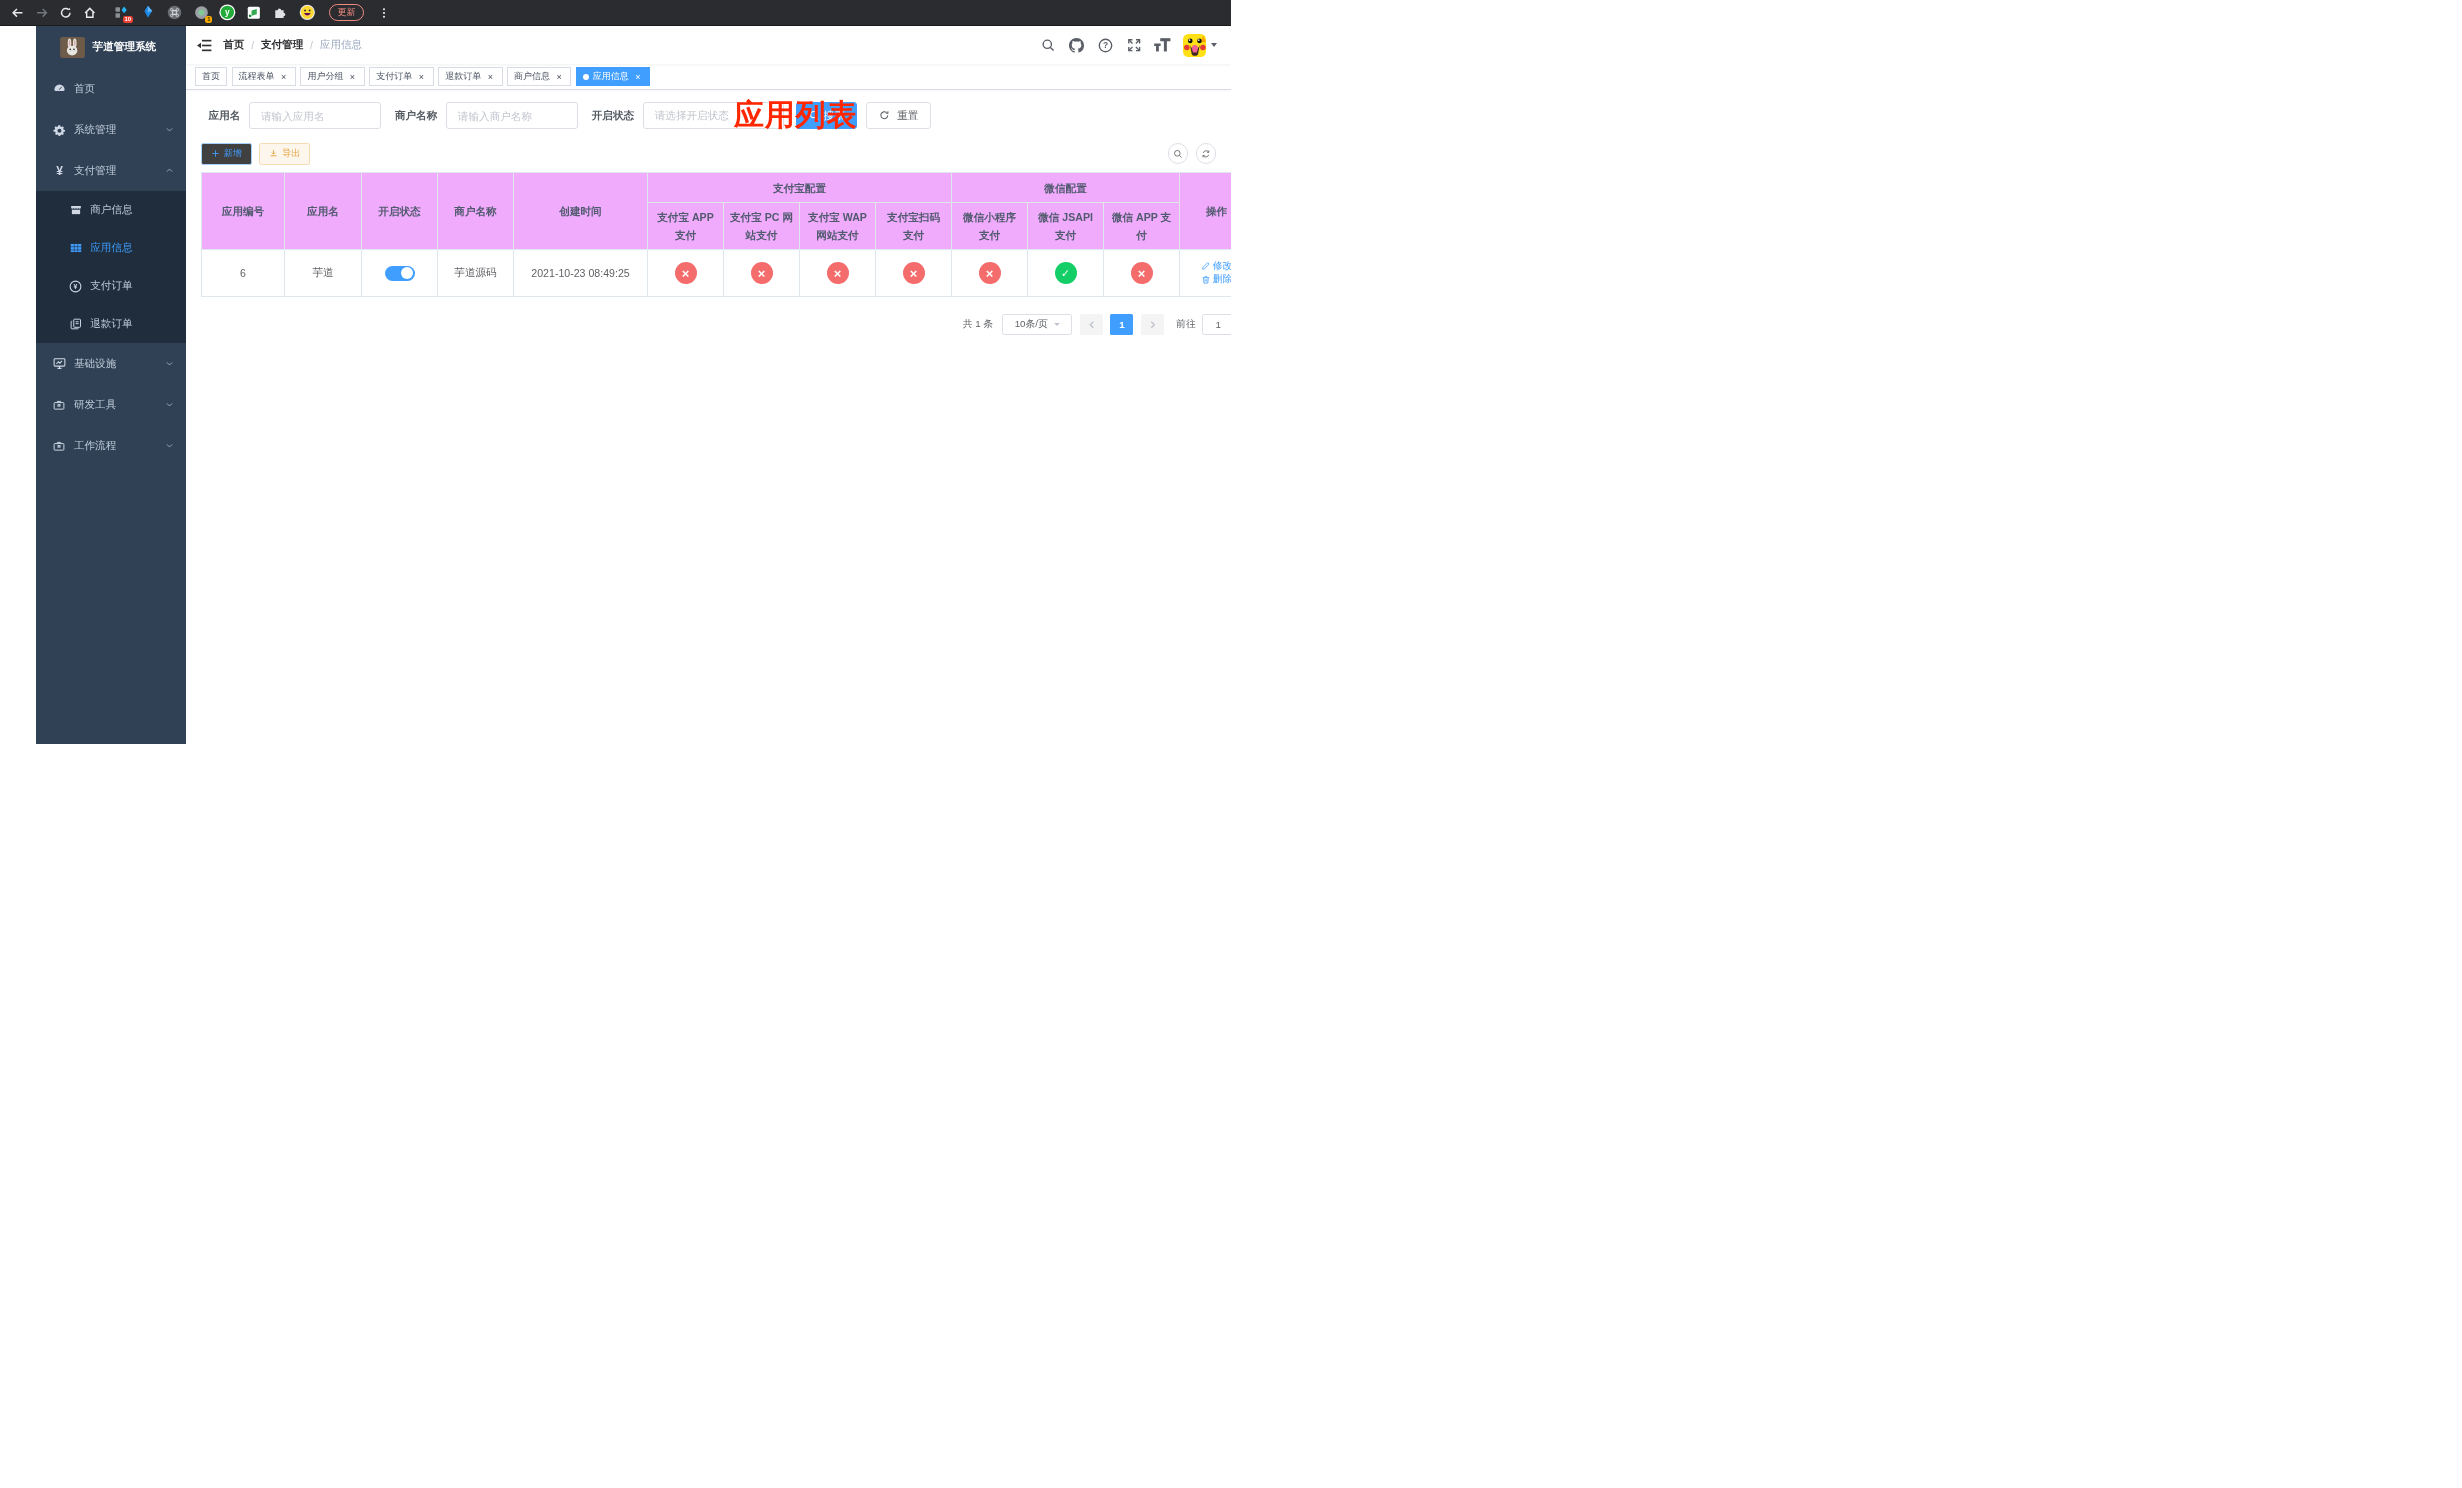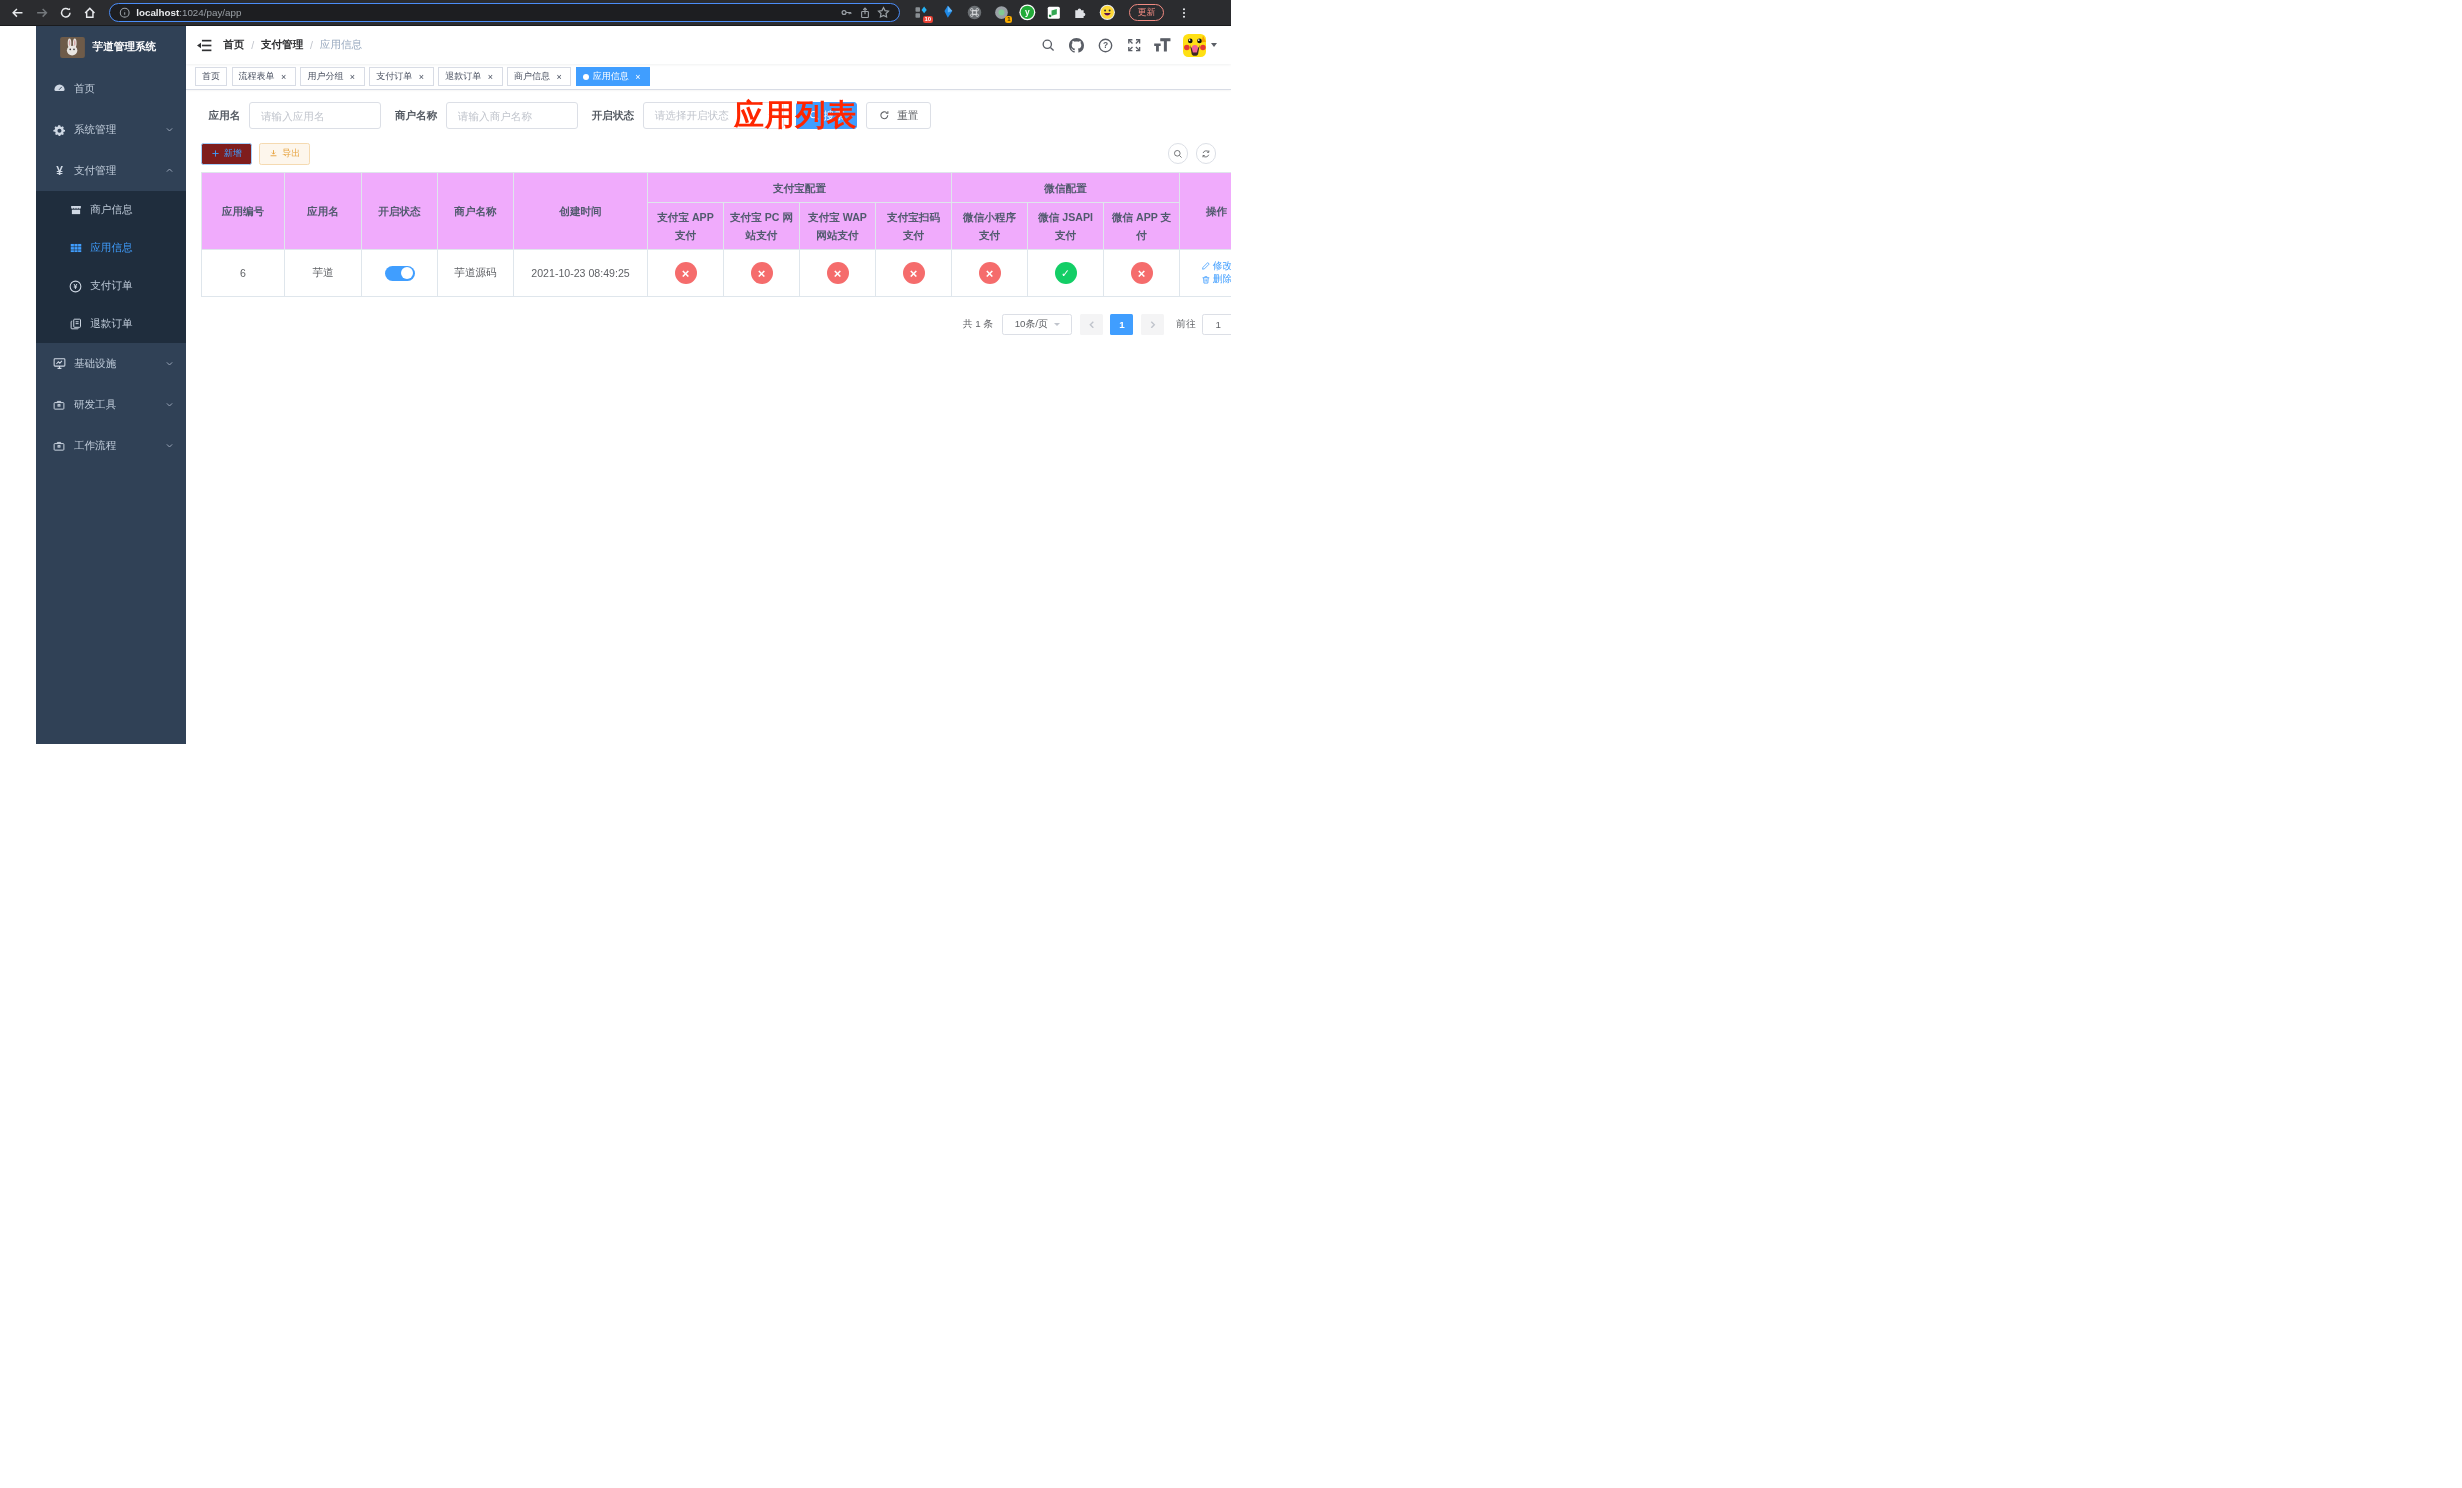--- a/index.html
+++ b/index.html
@@ -91,21 +91,21 @@
     padding:0 7.6px 0 10.6px; font-size:10.6px; color:#c0c4cc; display:flex; align-items:center; cursor:pointer; }
   .f-select .ph { flex:1; }
   .btn { height:27px; border-radius:3px; font-size:10.6px; display:flex; align-items:center;
     gap:4.5px; padding:0 11.4px; cursor:pointer; border:0.8px solid transparent; font-family:inherit; }
   .btn svg { stroke:currentColor; fill:none; stroke-width:1.6; }
   .btn-primary { background:#409eff; border-color:#409eff; color:#fff; margin-left:3px; }
   .btn-plain { background:#fff; border-color:#dcdfe6; color:#606266;gap:8px; }
 
   .toolbar-row { display:flex; align-items:center; margin-bottom:7.6px; }
   .btn-mini { height:22px; font-size:9px; padding:0 9px; border-radius:2.3px; gap:3.8px; }
-  .btn-add { background:#7f1d1d; border-color:#a3d0fd; color:#409eff; }
+  .btn-add { background:#404040; border-color:#a3d0fd; color:#409eff; }
   .btn-export { background:#fdf6ec; border-color:#f5dab1; color:#e6a23c; margin-left:7.6px; }
   .tb-right { margin-left:auto; display:flex; gap:7.6px; }
   .circ-btn { width:20.4px; height:20.4px; border-radius:50%; border:0.8px solid #dcdfe6; background:#fff;
     display:flex; align-items:center; justify-content:center; color:#606266; cursor:pointer; }
   .circ-btn svg { stroke:currentColor; fill:none; stroke-width:1.4; }
 
   
   table.grid { border-collapse:collapse; table-layout:fixed; width:1051px; font-size:10.6px; }
   .grid th, .grid td { border:0.8px solid #dfe6ec; text-align:center; vertical-align:middle;
     padding:4.5px 6px; word-break:break-word; }
@@ -167,39 +167,20 @@
           <path d="M13 8A5 5 0 1 1 11.4 4.3"></path>
           <path d="M13 2.2v2.6h-2.6" fill="#e8eaed" stroke="none"></path>
         </svg>
     </div>
     <div class="cbtn">
       <svg width="13.6" height="13.6" viewBox="0 0 16 16">
           <path d="M2.5 8.2L8 2.8l5.5 5.4M4.3 7.2v6h7.4v-6"></path>
         </svg>
     </div>
 
-    <div class="urlbar">
-      <svg width="11.4" height="11.4" viewBox="0 0 16 16">
-          <circle cx="8" cy="8" r="6.2"></circle>
-          <path d="M8 5v.2M8 7.4V11"></path>
-        </svg>
-      <span><span class="url-host">localhost</span><span class="url-rest">:1024/pay/app</span></span>
-      <span class="url-spacer"></span>
-      <svg width="13" height="13" viewBox="0 0 16 16">
-          <circle cx="5" cy="8" r="2.4"></circle>
-          <path d="M7.4 8h6.1M11.3 8v2.3M13.3 8v1.7"></path>
-        </svg>
-      <svg width="12" height="12" viewBox="0 0 16 16">
-          <rect x="3.5" y="6" width="9" height="8" rx="1"></rect>
-          <path d="M8 9.5V1.8M5.6 3.8L8 1.4l2.4 2.4"></path>
-        </svg>
-      <svg width="13" height="13" viewBox="0 0 16 16">
-          <path d="M8 1.9l1.9 3.8 4.2.6-3 3 .7 4.2L8 11.6l-3.8 1.9.7-4.2-3-3 4.2-.6z"></path>
-        </svg>
-    </div>
 
     <div class="ext-area">
       <div class="ext">
         <svg width="15" height="15" viewBox="0 0 20 20">
             <rect x="2" y="3" width="6" height="6" rx="1" fill="#8a8f94"></rect>
             <rect x="2" y="11" width="6" height="6" rx="1" fill="#8a8f94"></rect>
             <path d="M13.5 2l3.5 4.5-3.5 4.5L10 6.5z" fill="#25b2f3"></path>
           </svg>
         <span class="badge red">10</span>
       </div>

